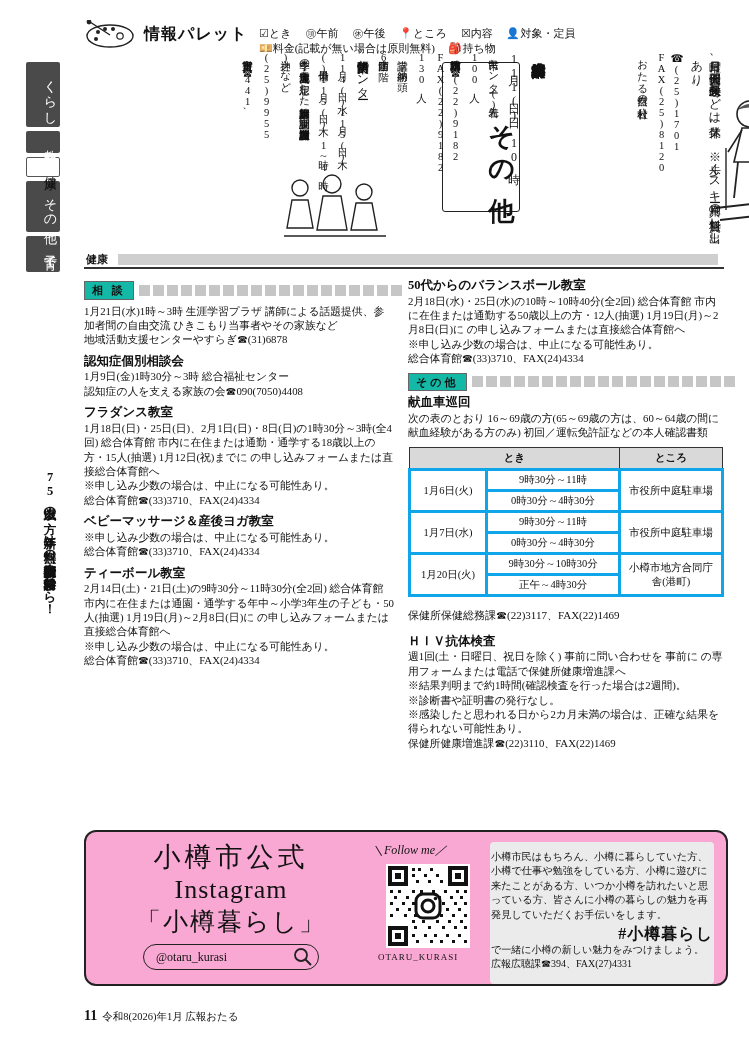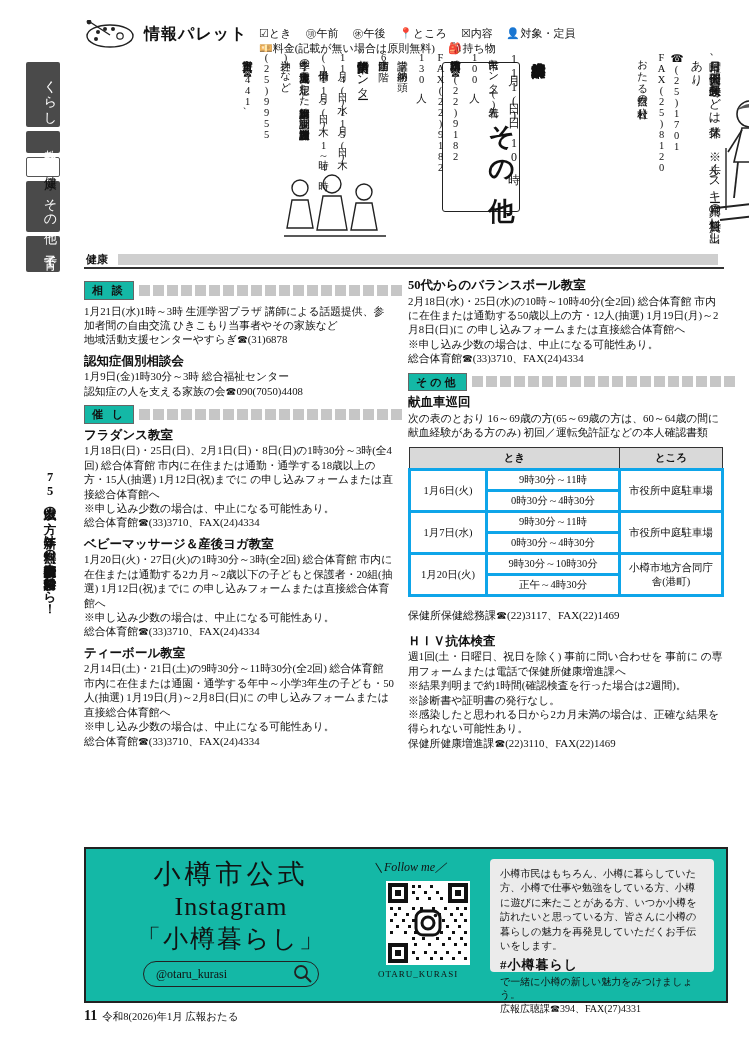--- a/index.html
+++ b/index.html
@@ -83,38 +83,38 @@
   .note{font-size:10.3px;line-height:13.6px;}
 
   
   table.tt{border-collapse:collapse;width:100%;margin:4px 0 3px;font-size:10.5px;}
   table.tt th{background:#d9d9d9;border:1px solid #333;padding:3px 0;font-weight:bold;text-align:center;}
   table.tt td{border:3px solid #0ea5e9;padding:2px 4px;text-align:center;line-height:14px;}
   table.tt td.day{width:66px;}
   table.tt td.place{width:92px;}
 
   
-  .insta{position:absolute;left:84px;top:830px;width:640px;height:152px;border:2px solid #222;border-radius:0;background:#14b8a6;margin-top:17px;}
+  .insta{position:absolute;left:84px;top:830px;width:640px;height:152px;border:2px solid #222;border-radius:12px;background:#f9a8d4;}
   .insta-left{position:absolute;left:10px;top:8px;width:270px;text-align:center;}
   .insta-left .t1{font-size:27px;letter-spacing:4px;line-height:34px;font-weight:400;}
   .insta-left .t2{font-size:26px;letter-spacing:1px;line-height:32px;}
   .insta-left .t3{font-size:25px;letter-spacing:2px;line-height:32px;}
   .handle{
     margin:6px auto 0;width:176px;height:26px;border:1.5px solid #222;border-radius:13px;
     display:flex;align-items:center;justify-content:space-between;padding:0 4px 0 12px;box-sizing:border-box;
     font-size:12px;
   }
   .follow{position:absolute;left:286px;top:10px;font-size:12px;font-style:italic;}
   .qr{position:absolute;left:300px;top:32px;width:84px;height:84px;}
   .qrcap{position:absolute;left:292px;top:120px;width:100px;text-align:left;font-size:9px;letter-spacing:1px;}
   .insta-right{
-    position:absolute;left:404px;top:10px;width:224px;height:113px;background:#ebebeb;border-radius:4px;
-    padding:8px 10px;box-sizing:border-box;font-size:10.2px;line-height:14.4px;
-  }
-  .hashtag{text-align:left;font-size:13px;font-weight:bold;letter-spacing:1px;margin:5px 0 2px;}
+    position:absolute;left:404px;top:10px;width:224px;height:142px;background:#ebebeb;border-radius:4px;
+    padding:8px 1px;box-sizing:border-box;font-size:10.2px;line-height:14.4px;
+  }
+  .hashtag{text-align:right;font-size:16px;font-weight:bold;letter-spacing:1px;margin:5px 0 2px;}
   .insta-right .fin{font-size:10px;line-height:13.6px;}
 
   
   .foot{position:absolute;left:84px;top:1008px;font-size:10.5px;}
   .foot b{font-size:14px;margin-right:5px;}
 </style>
 </head>
 <body>
 
 <div class="page">
@@ -232,55 +232,30 @@
       <p>1月21日(水)1時～3時  生涯学習プラザ  講師による話題提供、参加者間の自由交流  ひきこもり当事者やその家族など</p>
       <p>地域活動支援センターやすらぎ☎(31)6878</p>
     </div>
 
     <div class="evt">
       <h4>認知症個別相談会</h4>
       <p>1月9日(金)1時30分～3時  総合福祉センター</p>
       <p>認知症の人を支える家族の会☎090(7050)4408</p>
     </div>
 
-    <div class="subhead">
-      <div class="tag">催 し</div>
-      <div class="sq">
-          <i></i>
-          <i></i>
-          <i></i>
-          <i></i>
-          <i></i>
-          <i></i>
-          <i></i>
-          <i></i>
-          <i></i>
-          <i></i>
-          <i></i>
-          <i></i>
-          <i></i>
-          <i></i>
-          <i></i>
-          <i></i>
-          <i></i>
-          <i></i>
-          <i></i>
-        </div>
-    </div>
 
     <div class="evt">
       <h4>フラダンス教室</h4>
       <p>1月18日(日)・25日(日)、2月1日(日)・8日(日)の1時30分～3時(全4回)  総合体育館  市内に在住または通勤・通学する18歳以上の方・15人(抽選)  1月12日(祝)までに の申し込みフォームまたは直接総合体育館へ</p>
       <p class="note">※申し込み少数の場合は、中止になる可能性あり。</p>
       <p>総合体育館☎(33)3710、FAX(24)4334</p>
     </div>
 
     <div class="evt">
       <h4>ベビーマッサージ＆産後ヨガ教室</h4>
-      <p>1月20日(火)・27日(火)の1時30分～3時(全2回)  総合体育館  市内に在住または通勤する2カ月～2歳以下の子どもと保護者・20組(抽選)  1月12日(祝)までに の申し込みフォームまたは直接総合体育館へ</p>
       <p class="note">※申し込み少数の場合は、中止になる可能性あり。</p>
       <p>総合体育館☎(33)3710、FAX(24)4334</p>
     </div>
 
     <div class="evt">
       <h4>ティーボール教室</h4>
       <p>2月14日(土)・21日(土)の9時30分～11時30分(全2回)  総合体育館  市内に在住または通園・通学する年中～小学3年生の子ども・50人(抽選)  1月19日(月)～2月8日(日)に の申し込みフォームまたは直接総合体育館へ</p>
       <p class="note">※申し込み少数の場合は、中止になる可能性あり。</p>
       <p>総合体育館☎(33)3710、FAX(24)4334</p>
     </div>

